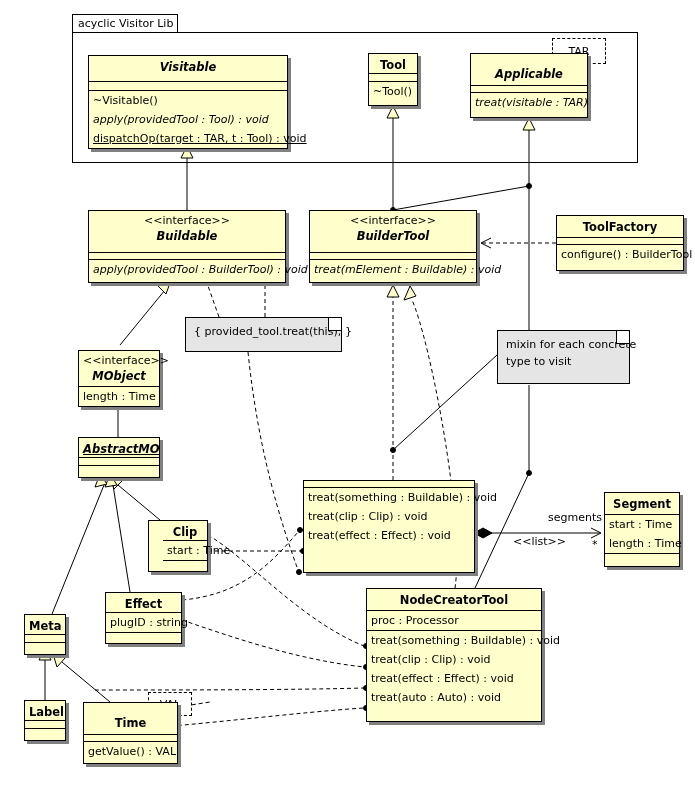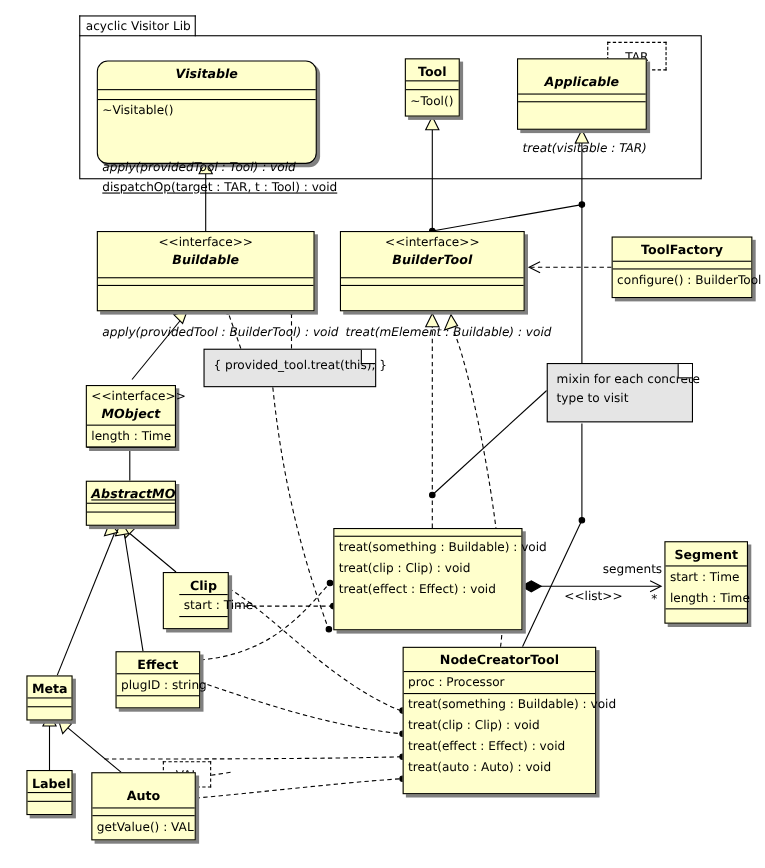--- a/index.html
+++ b/index.html
@@ -14,21 +14,21 @@
   
   .cls{position:absolute;box-sizing:border-box;border:1px solid #000;background:#ffffcc;
        box-shadow:3px 3px 0 0 #808080;}
   .cls .sec{box-sizing:border-box;border-bottom:1px solid #000;}
   .cls .sec:last-child{border-bottom:none;}
   .cls .hdr{text-align:center;padding:3px 4px;}
   .cls .ster{font-size:11px;line-height:14px;color:#000;text-align:center;}
   .cls .nm{font-size:11.5px;font-weight:bold;line-height:16px;color:#000;text-align:center;}
   .cls .nm.abs{font-style:italic;}
   .cls .feat{font-size:11px;line-height:13px;color:#000;padding:3px 4px 3px 4px;white-space:nowrap;}
-  .cls .feat.it{font-style:italic;margin-top:32px;}
+  .cls .feat.it{font-style:italic;}
   .cls .feat.ul{text-decoration:underline;}
   .cls .empty{height:9px;}
 
   
   .note{position:absolute;box-sizing:border-box;background:#e5e5e5;border:1px solid #000;
         font-size:11px;line-height:17px;color:#000;padding:5px 8px;white-space:nowrap;}
   .note .corner{position:absolute;right:0;top:0;width:12px;height:12px;
         background:#ffffff;border-left:1px solid #000;border-bottom:1px solid #000;}
 
   
@@ -151,21 +151,21 @@
     <path class="dash" d="M 95,690 C 180,690 290,690 364,688"></path>
     <circle cx="366" cy="688" r="2.5" class="solidfill"></circle>
     <path class="dash" d="M 122,730 C 200,725 300,712 364,708"></path>
     <circle cx="366" cy="708" r="2.5" class="solidfill"></circle>
 
     
     <line class="dash" x1="178" y1="707" x2="210" y2="702"></line>
 
   </svg>
 
-  <div class="cls" style="left:88px;top:55px;width:200px;height:94px;border-radius:10px;">
+  <div class="cls" style="left:88px;top:55px;width:200px;height:94px;">
     <div class="sec hdr" style="height:26px;">
       <div class="nm abs">Visitable</div>
     </div>
     <div class="sec empty"></div>
     <div class="sec">
       <div class="feat">~Visitable()</div>
       <div class="feat it">apply(providedTool : Tool) : void</div>
       <div class="feat ul">dispatchOp(target : TAR, t : Tool) : void</div>
     </div>
   </div>
@@ -289,21 +289,21 @@
     </div>
     <div class="sec empty" style="height:8px;"></div>
     <div class="sec empty" style="height:9px;"></div>
   </div>
 
   <div class="tparam" style="left:148px;top:692px;width:44px;height:24px;">
     <span>VAL</span>
   </div>
   <div class="cls" style="left:83px;top:702px;width:95px;height:62px;">
     <div class="sec hdr" style="height:32px;padding-top:12px;">
-      <div class="nm">Auto</div>
+      <div class="nm">Time</div>
     </div>
     <div class="sec empty" style="height:7px;"></div>
     <div class="sec">
       <div class="feat">getValue() : VAL</div>
     </div>
   </div>
 
   <div class="cls" style="left:303px;top:480px;width:172px;height:93px;">
     <div class="sec empty" style="height:7px;"></div>
     <div class="sec">

